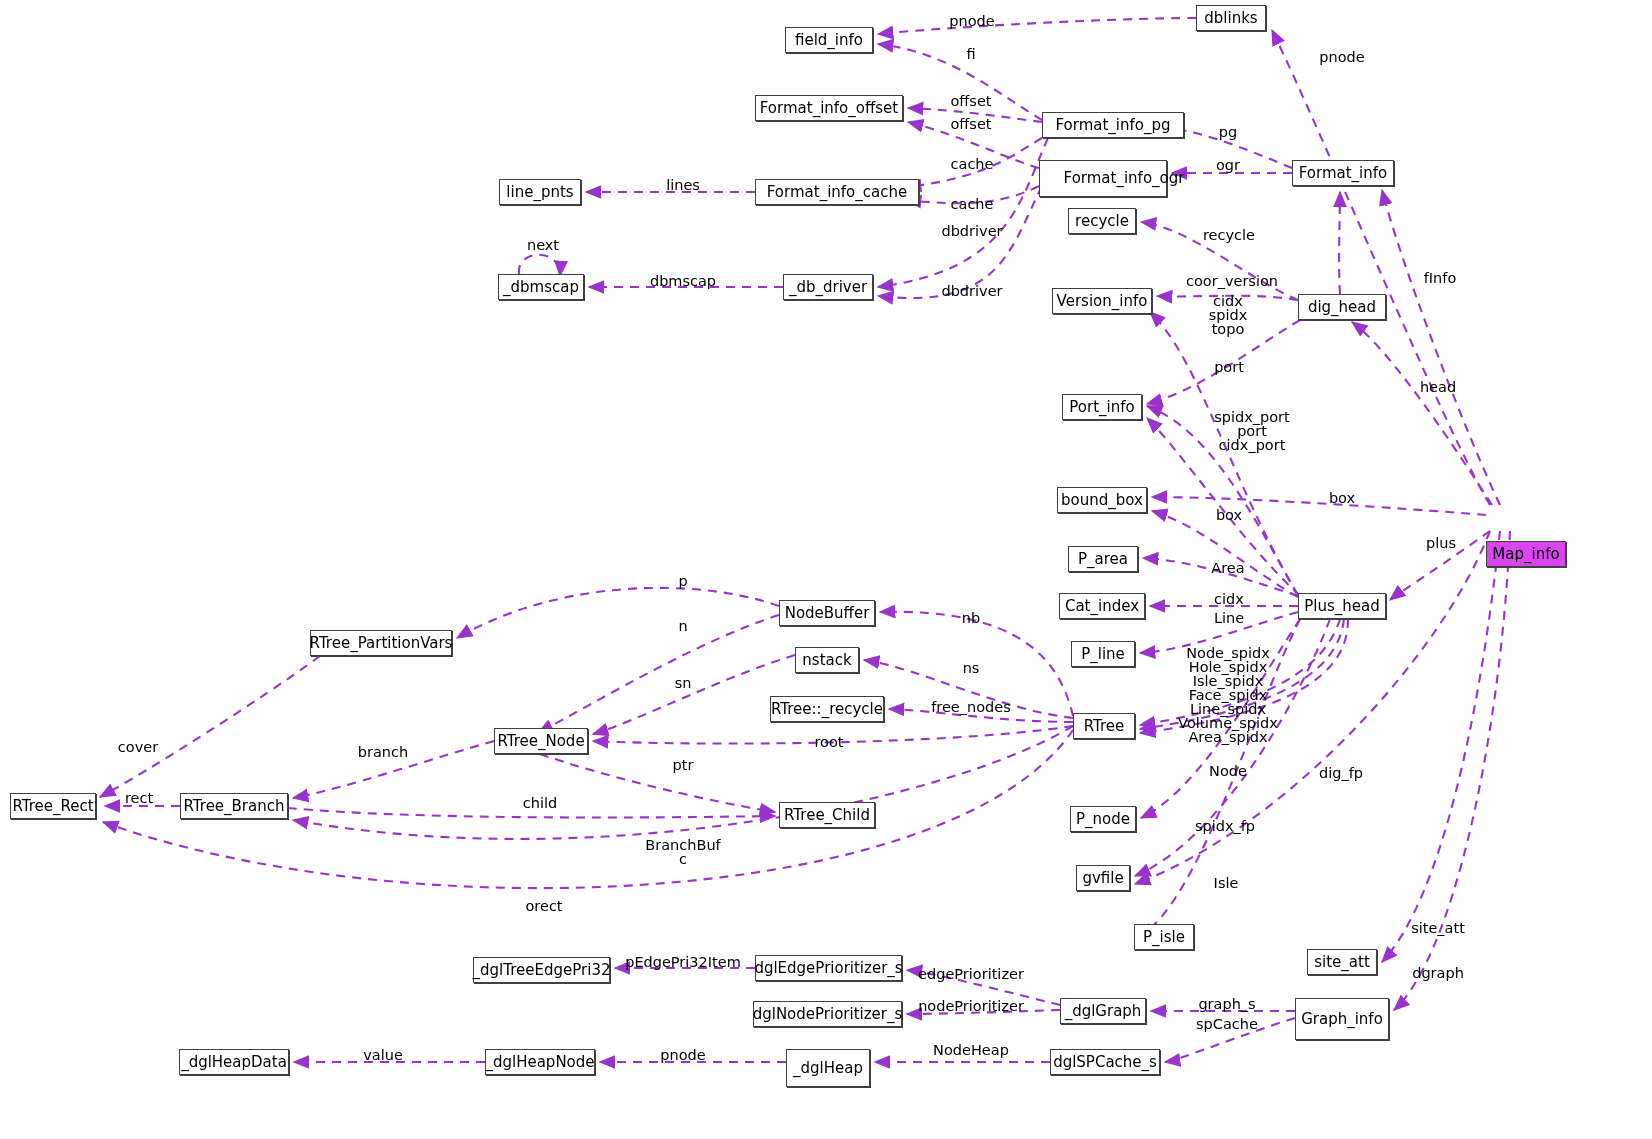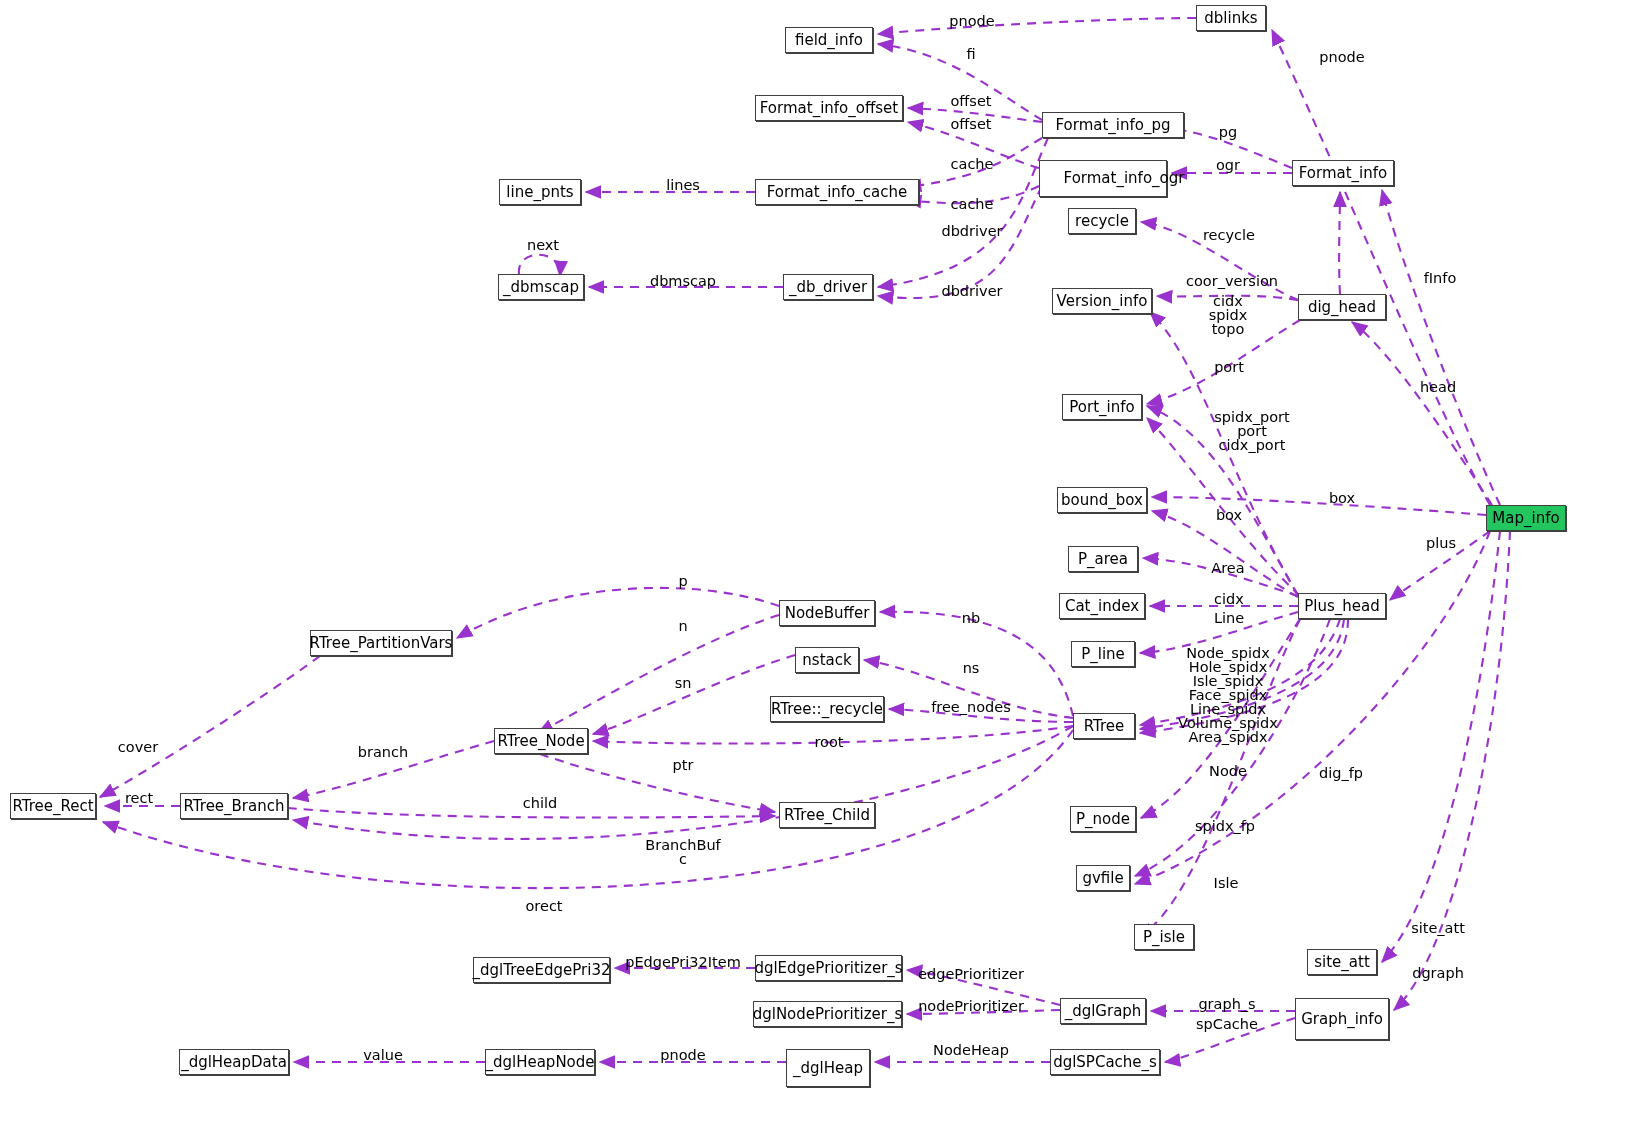--- a/index.html
+++ b/index.html
@@ -32,21 +32,22 @@
     display: flex;
     align-items: center;
     justify-content: center;
     color: #000000;
     font-size: 15px;
     line-height: 1;
     white-space: nowrap;
     letter-spacing: 0px;
   }
   .node.highlight {
-    background: #22c55e;
+    background: #d946ef;
+    margin-top: 36px;
   }
   .edge-label {
     position: absolute;
     color: #000000;
     font-size: 14.5px;
     line-height: 14px;
     white-space: pre;
     text-align: center;
     transform: translate(-50%, -50%);
     pointer-events: none;

